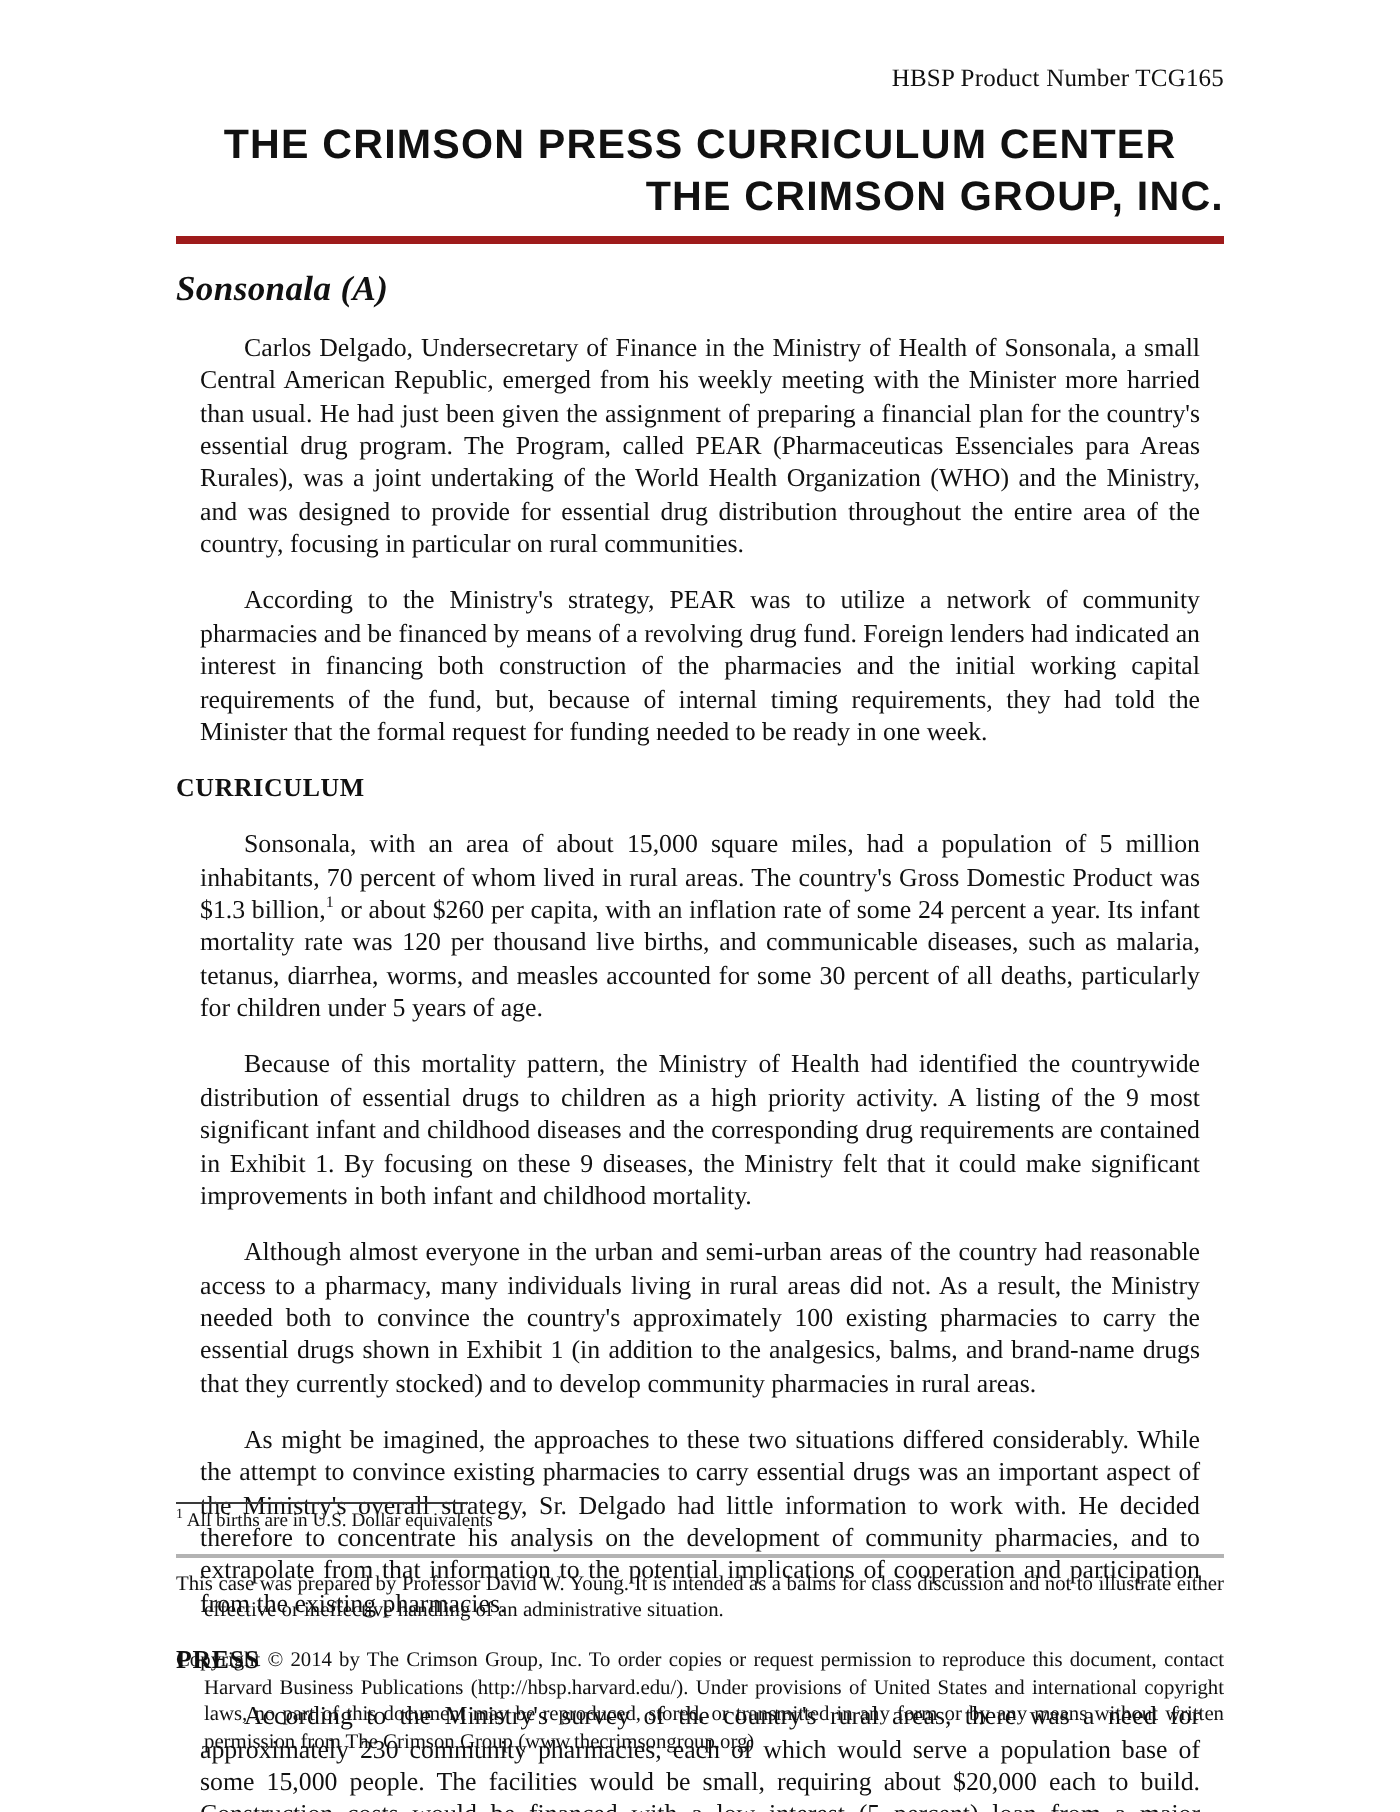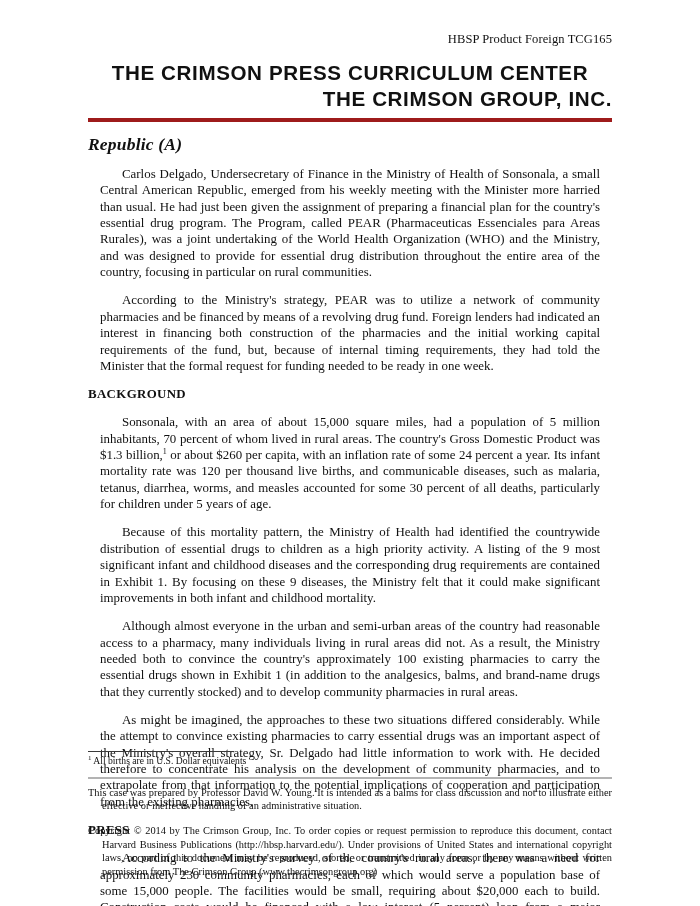--- a/index.html
+++ b/index.html
@@ -131,37 +131,37 @@
     text-align: justify;
     padding-left: 14px;
     text-indent: -14px;
   }
 </style>
 </head>
 <body>
 
 <div class="page">
 
-  <div class="product-number">HBSP Product Foreign TCG165</div>
+  <div class="product-number">HBSP Product Number TCG165</div>
 
   <div class="masthead">
     <div class="masthead-line-1">THE CRIMSON PRESS CURRICULUM CENTER</div>
     <div class="masthead-line-2">THE CRIMSON GROUP, INC.</div>
   </div>
 
   <div class="rule-crimson"></div>
 
-  <h1 class="case-title">Republic (A)</h1>
+  <h1 class="case-title">Sonsonala (A)</h1>
 
   <div class="body-text">
 
     <p class="para">Carlos Delgado, Undersecretary of Finance in the Ministry of Health of Sonsonala, a small Central American Republic, emerged from his weekly meeting with the Minister more harried than usual. He had just been given the assignment of preparing a financial plan for the country's essential drug program. The Program, called PEAR (Pharmaceuticas Essenciales para Areas Rurales), was a joint undertaking of the World Health Organization (WHO) and the Ministry, and was designed to provide for essential drug distribution throughout the entire area of the country, focusing in particular on rural communities.</p>
     <p class="para">According to the Ministry's strategy, PEAR was to utilize a network of community pharmacies and be financed by means of a revolving drug fund. Foreign lenders had indicated an interest in financing both construction of the pharmacies and the initial working capital requirements of the fund, but, because of internal timing requirements, they had told the Minister that the formal request for funding needed to be ready in one week.</p>
 
-    <h2 class="section">BACKGROUND</h2>
+    <h2 class="section">CURRICULUM</h2>
 
     <p class="para"><span>Sonsonala, with an area of about 15,000 square miles, had a population of 5 million inhabitants, 70 percent of whom lived in rural areas. The country's Gross Domestic Product was $1.3 billion,</span><sup class="fn">1</sup><span> or about $260 per capita, with an inflation rate of some 24 percent a year. Its infant mortality rate was 120 per thousand live births, and communicable diseases, such as malaria, tetanus, diarrhea, worms, and measles accounted for some 30 percent of all deaths, particularly for children under 5 years of age.</span></p>
 
     <p class="para">Because of this mortality pattern, the Ministry of Health had identified the countrywide distribution of essential drugs to children as a high priority activity. A listing of the 9 most significant infant and childhood diseases and the corresponding drug requirements are contained in Exhibit 1. By focusing on these 9 diseases, the Ministry felt that it could make significant improvements in both infant and childhood mortality.</p>
     <p class="para">Although almost everyone in the urban and semi-urban areas of the country had reasonable access to a pharmacy, many individuals living in rural areas did not. As a result, the Ministry needed both to convince the country's approximately 100 existing pharmacies to carry the essential drugs shown in Exhibit 1 (in addition to the analgesics, balms, and brand-name drugs that they currently stocked) and to develop community pharmacies in rural areas.</p>
     <p class="para">As might be imagined, the approaches to these two situations differed considerably. While the attempt to convince existing pharmacies to carry essential drugs was an important aspect of the Ministry's overall strategy, Sr. Delgado had little information to work with. He decided therefore to concentrate his analysis on the development of community pharmacies, and to extrapolate from that information to the potential implications of cooperation and participation from the existing pharmacies.</p>
 
     <h2 class="section">PRESS</h2>
 
     <p class="para">According to the Ministry's survey of the country's rural areas, there was a need for approximately 230 community pharmacies, each of which would serve a population base of some 15,000 people. The facilities would be small, requiring about $20,000 each to build. Construction costs would be financed with a low interest (5 percent) loan from a major international lender. Once built, each pharmacy would incur annual operating costs such as those shown below:</p>

